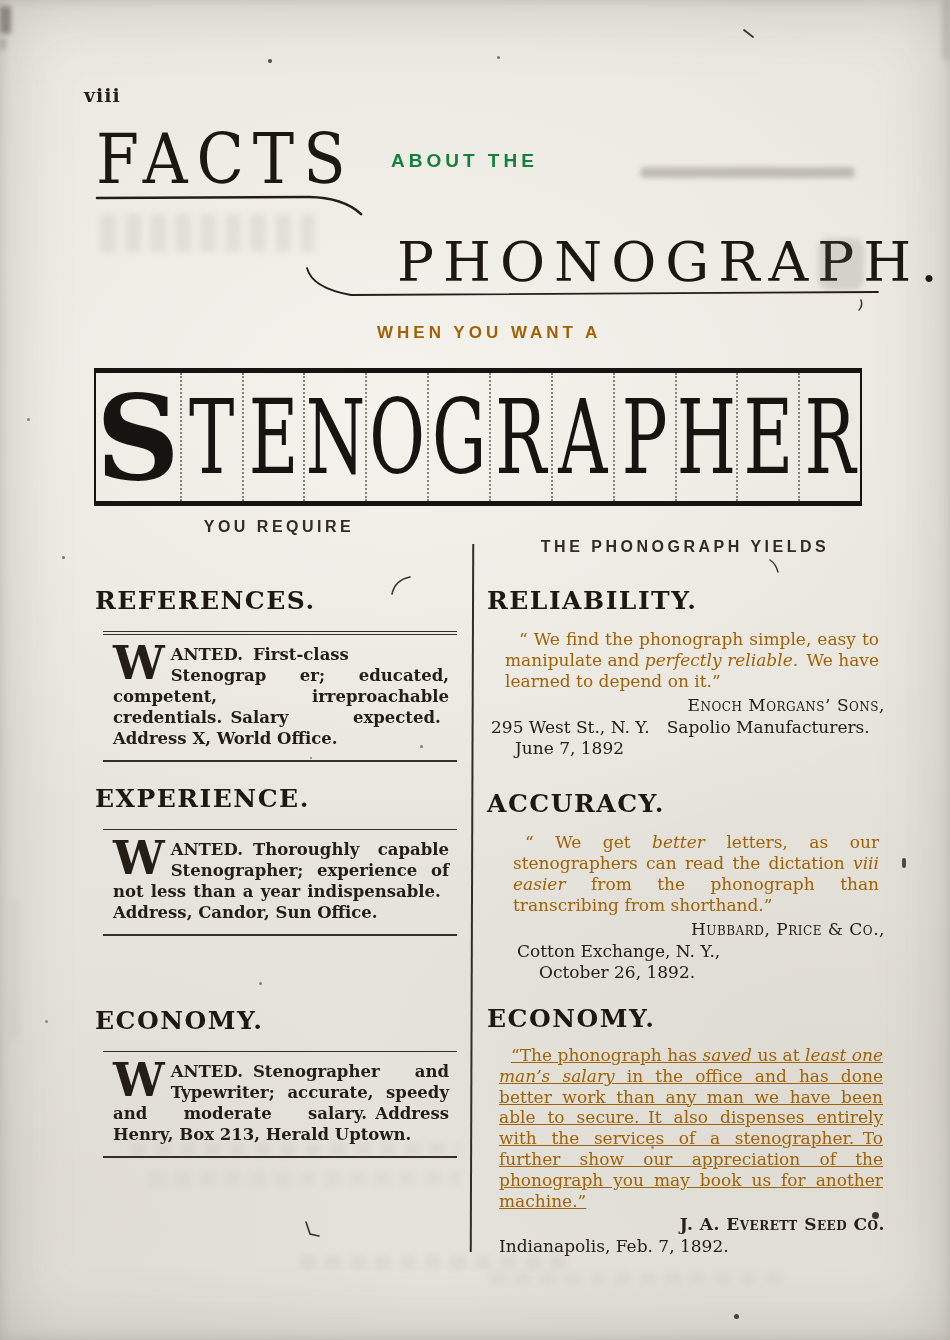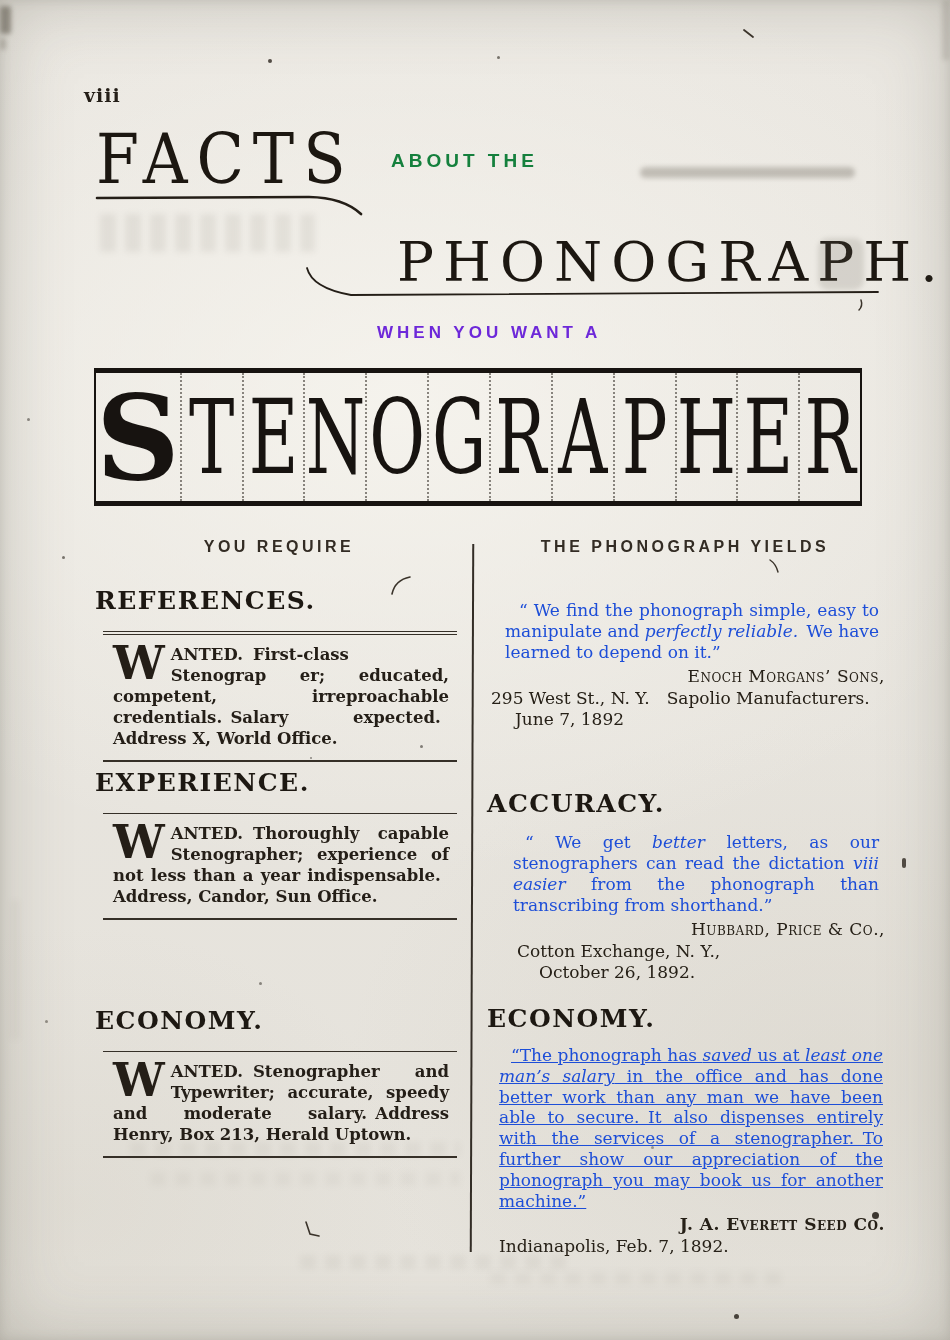--- a/index.html
+++ b/index.html
@@ -19,52 +19,52 @@
     box-shadow:inset 0 0 70px rgba(95,88,75,.28), inset 0 0 12px rgba(95,88,75,.18);
   }
   .abs{position:absolute;}
 
   
   .folio{left:84px;top:84px;font:700 19px "DejaVu Serif",serif;letter-spacing:1px;color:#241e17;}
   .facts{left:96px;top:118px;font:400 62px "DejaVu Serif",serif;letter-spacing:9px;color:#1c1711;
          transform:scaleY(1.12);transform-origin:top left;}
   .about-the{left:391px;top:150px;font:700 19px "Liberation Sans",sans-serif;letter-spacing:4px;color:#15803d;text-align:center;}
   .phonograph{left:397px;top:230px;font:400 55px "DejaVu Serif",serif;letter-spacing:9px;color:#1c1711;}
-  .when-you{left:377px;top:323px;font:700 17px "Liberation Sans",sans-serif;letter-spacing:4px;color:#6d28d9;}
+  .when-you{left:377px;top:323px;font:700 17px "Liberation Sans",sans-serif;letter-spacing:4px;color:#a16207;}
 
   
   .banner{left:94px;top:368px;width:764px;height:128px;display:flex;align-items:center;
           border-top:5px solid #171310;border-bottom:5px solid #171310;
           border-left:2px solid #171310;border-right:2px solid #171310;}
   .cell{flex:1;height:100%;display:flex;align-items:center;justify-content:center;}
   .cell + .cell{border-left:2px dotted rgba(48,42,34,.55);}
   .cell span{display:block;font-family:"DejaVu Serif",serif;font-size:68px;color:#171310;transform:scaleY(1.5);}
   .cell.cap{flex:1.25;}
   .cell.cap span{font-size:116px;font-weight:700;transform:scaleY(1.02);}
 
   
   .colhead{font:700 16px "Liberation Sans",sans-serif;letter-spacing:3.5px;color:#332c24;text-align:center;}
-  .lcolhead{left:95px;top:538px;width:368px;}
+  .lcolhead{left:95px;top:518px;width:368px;}
   .rcolhead{left:487px;top:538px;width:396px;}
   .divider{left:471px;top:544px;width:2px;height:708px;background:#332d26;transform:rotate(.2deg);}
 
   .section{position:absolute;}
   h2.sec{font:700 25px "DejaVu Serif",serif;letter-spacing:1.5px;color:#1d1812;margin:0;}
 
   
   .ad{margin:16px 0 0 8px;width:336px;
       border-top:4px double #352f27;border-bottom:2px solid #352f27;
       padding:9px 8px 11px 10px;
       font:700 16.5px/21px "DejaVu Serif",serif;text-align:justify;color:#241e17;}
   .ad.single-top{border-top:1.5px solid #352f27;}
   .dropcap{float:left;font-size:46px;line-height:36px;font-weight:700;margin:1px 6px 0 0;}
   .lead{margin-right:10px;}
 
   
-  .quote{font:400 17px/21px "DejaVu Serif",serif;color:#1d4ed8;text-align:justify;margin:14px 0 0 0;width:392px;}
+  .quote{font:400 17px/21px "DejaVu Serif",serif;color:#a16207;text-align:justify;margin:14px 0 0 0;width:392px;}
   .q1{padding-left:18px;text-indent:14px;width:374px;}
   .q2{padding-left:26px;text-indent:12px;width:366px;}
   .q3{padding-left:12px;text-indent:12px;width:384px;margin-top:12px;line-height:20.8px;text-decoration:underline;}
   .quote i{font-style:italic;}
   .attr{font:400 17px/21.5px "DejaVu Serif",serif;color:#262017;margin:0;width:398px;}
   .attr-name{font-variant:small-caps;letter-spacing:.5px;text-align:right;margin-top:3px;}
   .bold{font-weight:700;}
 
   
   .flourish{position:absolute;pointer-events:none;}
@@ -136,35 +136,36 @@
 <div class="abs colhead rcolhead">THE PHONOGRAPH YIELDS</div>
 <div class="abs divider"></div>
 
 <div class="section" style="left:95px;top:586px;width:368px;">
   <h2 class="sec">REFERENCES.</h2>
   <div class="ad">
     <span class="dropcap">W</span><span class="lead">ANTED.</span><span>First-class Stenograp er; educated, competent, irreproachable credentials. Salary expected. Address X, World Office.</span>
   </div>
 </div>
 
-<div class="section" style="left:95px;top:768px;width:368px;">
+<div class="section" style="left:95px;top:784px;width:368px;">
   <h2 class="sec">EXPERIENCE.</h2>
   <div class="ad single-top">
     <span class="dropcap">W</span><span class="lead">ANTED.</span><span>Thoroughly capable Stenographer; experience of not less than a year indispensable. Address, Candor, Sun Office.</span>
   </div>
 </div>
 
 <div class="section" style="left:95px;top:1006px;width:368px;">
   <h2 class="sec">ECONOMY.</h2>
   <div class="ad single-top">
     <span class="dropcap">W</span><span class="lead">ANTED.</span><span>Stenographer and Typewriter; accurate, speedy and moderate salary. Address Henry, Box 213, Herald Uptown.</span>
   </div>
 </div>
 
 <div class="section" style="left:487px;top:586px;width:398px;">
+  <h2 class="sec">RELIABILITY.</h2>
   <p class="quote q1"><span>“ We find the phonograph simple, easy to manipulate and </span><i>perfectly reliable.</i><span> We have learned to depend on it.”</span></p>
   <p class="attr attr-name" style="padding-right:28px;">Enoch Morgans’ Sons,</p>
   <p class="attr" style="padding-left:4px;">295 West St., N. Y. Sapolio Manufacturers.</p>
   <p class="attr" style="padding-left:28px;">June 7, 1892</p>
 </div>
 
 <div class="section" style="left:487px;top:789px;width:398px;">
   <h2 class="sec">ACCURACY.</h2>
   <p class="quote q2"><span>“ We get </span><i>better</i><span> letters, as our stenographers can read the dictation </span><i>viii easier</i><span> from the phonograph than transcribing from shorthand.”</span></p>
   <p class="attr attr-name" style="padding-right:40px;">Hubbard, Price &amp; Co.,</p>

